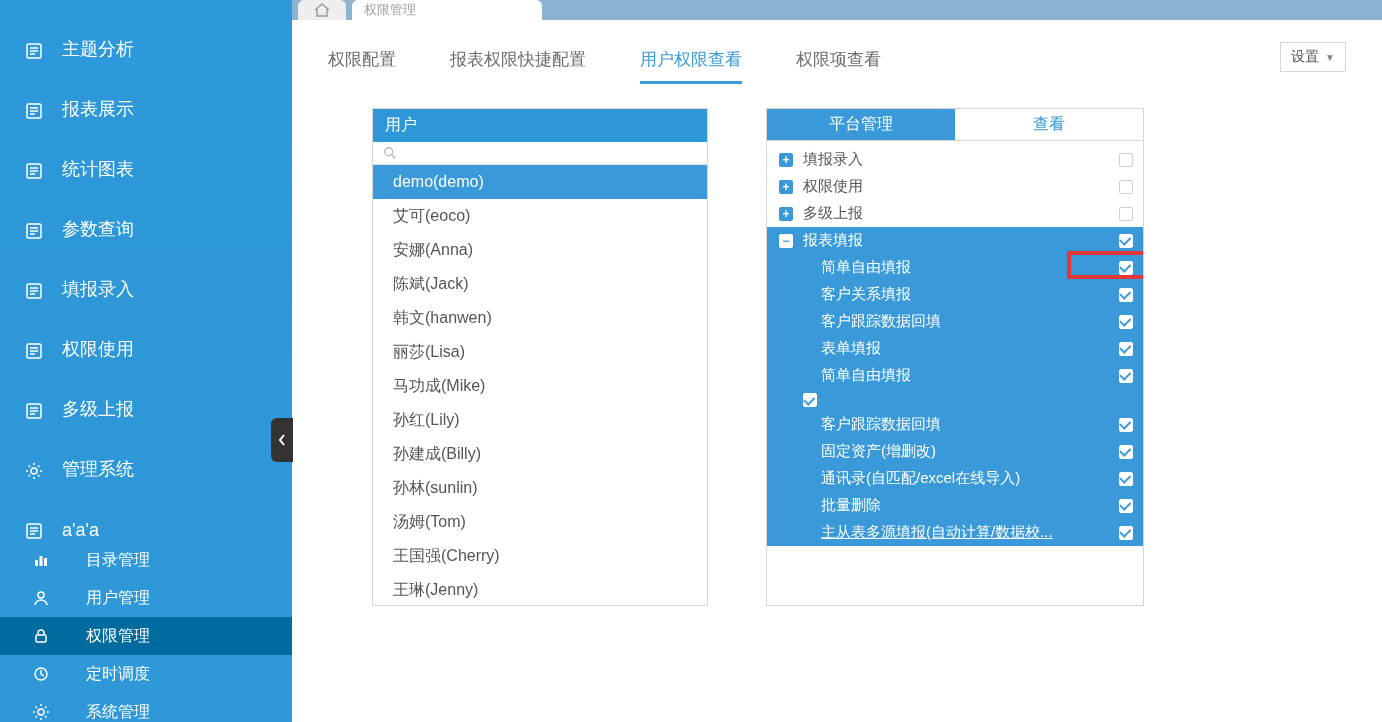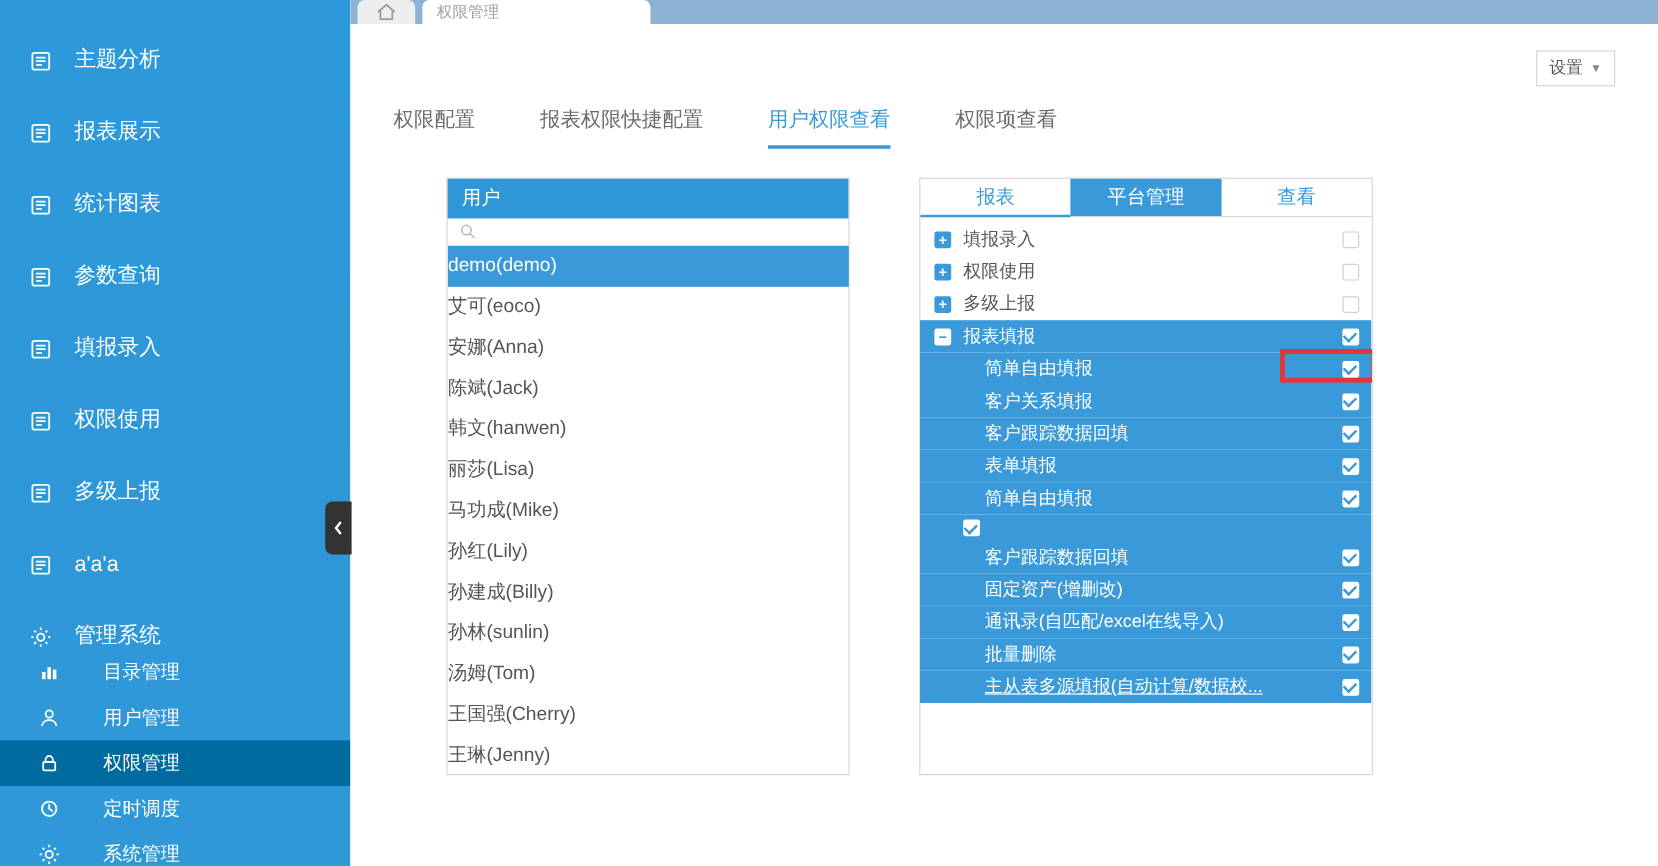--- a/index.html
+++ b/index.html
@@ -153,21 +153,21 @@
 .panel-body {
   flex: 1;
   overflow: hidden;
   position: relative;
 }
 .user-list {
   overflow-y: auto;
   height: 100%;
 }
 .user-item {
-  padding: 4px 0;
+  padding: 4px 20px;
   font-size: 16px;
   color: #555;
   cursor: pointer;
   line-height: 26px;
 }
 .user-item.selected {
   background: #3a9ad9;
   color: #fff;
 }
 
@@ -345,50 +345,50 @@
         <div class="sidebar-item">
           <span class="sidebar-icon">
             <svg width="18" height="18" viewBox="0 0 18 18">
               <rect x="2" y="2" width="14" height="14" rx="1.5" fill="none" stroke="#fff" stroke-width="1.5"></rect>
               <line x1="5" y1="6" x2="13" y2="6" stroke="#fff" stroke-width="1.5"></line>
               <line x1="5" y1="9" x2="13" y2="9" stroke="#fff" stroke-width="1.5"></line>
               <line x1="5" y1="12" x2="10" y2="12" stroke="#fff" stroke-width="1.5"></line>
             </svg>
           </span>
           <span>多级上报</span>
-        </div>
-        <div class="sidebar-item">
-          <span class="sidebar-icon">
-            <svg width="18" height="18" viewBox="0 0 18 18">
-              <rect x="2" y="2" width="14" height="14" rx="1.5" fill="none" stroke="#fff" stroke-width="1.5"></rect>
-              <line x1="5" y1="6" x2="13" y2="6" stroke="#fff" stroke-width="1.5"></line>
-              <line x1="5" y1="9" x2="13" y2="9" stroke="#fff" stroke-width="1.5"></line>
-              <line x1="5" y1="12" x2="10" y2="12" stroke="#fff" stroke-width="1.5"></line>
-            </svg>
-          </span>
-          <span>a'a'a</span>
         </div>
         <div class="sidebar-item">
           <span class="sidebar-icon">
             <svg width="18" height="18" viewBox="0 0 18 18">
               <circle cx="9" cy="9" r="3" fill="none" stroke="#fff" stroke-width="1.5"></circle>
               <g stroke="#fff" stroke-width="1.5">
                 <line x1="9" y1="1" x2="9" y2="3"></line>
                 <line x1="9" y1="15" x2="9" y2="17"></line>
                 <line x1="1" y1="9" x2="3" y2="9"></line>
                 <line x1="15" y1="9" x2="17" y2="9"></line>
                 <line x1="3.5" y1="3.5" x2="5" y2="5"></line>
                 <line x1="13" y1="13" x2="14.5" y2="14.5"></line>
                 <line x1="14.5" y1="3.5" x2="13" y2="5"></line>
                 <line x1="5" y1="13" x2="3.5" y2="14.5"></line>
               </g>
             </svg>
           </span>
           <span>管理系统</span>
         </div>
+        <div class="sidebar-item">
+          <span class="sidebar-icon">
+            <svg width="18" height="18" viewBox="0 0 18 18">
+              <rect x="2" y="2" width="14" height="14" rx="1.5" fill="none" stroke="#fff" stroke-width="1.5"></rect>
+              <line x1="5" y1="6" x2="13" y2="6" stroke="#fff" stroke-width="1.5"></line>
+              <line x1="5" y1="9" x2="13" y2="9" stroke="#fff" stroke-width="1.5"></line>
+              <line x1="5" y1="12" x2="10" y2="12" stroke="#fff" stroke-width="1.5"></line>
+            </svg>
+          </span>
+          <span>a'a'a</span>
+        </div>
       </div>
     <div id="sidebar-sub">
         <div class="sidebar-sub">
           <span class="sidebar-sub-icon">
             <svg width="16" height="16" viewBox="0 0 16 16">
               <rect x="2" y="8" width="3" height="6" fill="#fff"></rect>
               <rect x="6.5" y="4" width="3" height="10" fill="#fff"></rect>
               <rect x="11" y="6" width="3" height="8" fill="#fff"></rect>
             </svg>
           </span>
@@ -453,21 +453,21 @@
         <svg width="18" height="14" viewBox="0 0 18 14">
             <path d="M2 7 L9 1 L16 7 M4 6 V13 H14 V6" stroke="#9c9c9c" stroke-width="1.5" fill="none"></path>
           </svg>
       </div>
       <div class="page-tab">
         <span>权限管理</span>
       </div>
     </div>
 
     <div class="inner-tabs-wrap">
-      <div id="inner-tabs-host" style="display:flex;margin-top:40px;">
+      <div id="inner-tabs-host" style="display:flex;">
           <div class="inner-tab">权限配置</div>
           <div class="inner-tab">报表权限快捷配置</div>
           <div class="inner-tab active">用户权限查看</div>
           <div class="inner-tab">权限项查看</div>
         </div>
       <div class="settings-btn">
         <span>设置</span>
         <span class="caret">▼</span>
       </div>
     </div>
@@ -496,21 +496,20 @@
               <div class="user-item">孙林(sunlin)</div>
               <div class="user-item">汤姆(Tom)</div>
               <div class="user-item">王国强(Cherry)</div>
               <div class="user-item">王琳(Jenny)</div>
             </div>
         </div>
       </div>
 
       <div class="panel panel-perm">
         <div class="perm-tabs">
-          <div class="perm-tab report">报表</div>
           <div class="perm-tab mid">平台管理</div>
           <div class="perm-tab view">查看</div>
         </div>
         <div class="perm-body">
           <div class="perm-scroll" id="perm-scroll" style="position:relative;">
               <div class="tree-row" style="margin-top: -22px;">
                 <span class="label">参数查询</span>
               </div>
               <div class="tree-row">
                 <span class="toggle plus">+</span>

